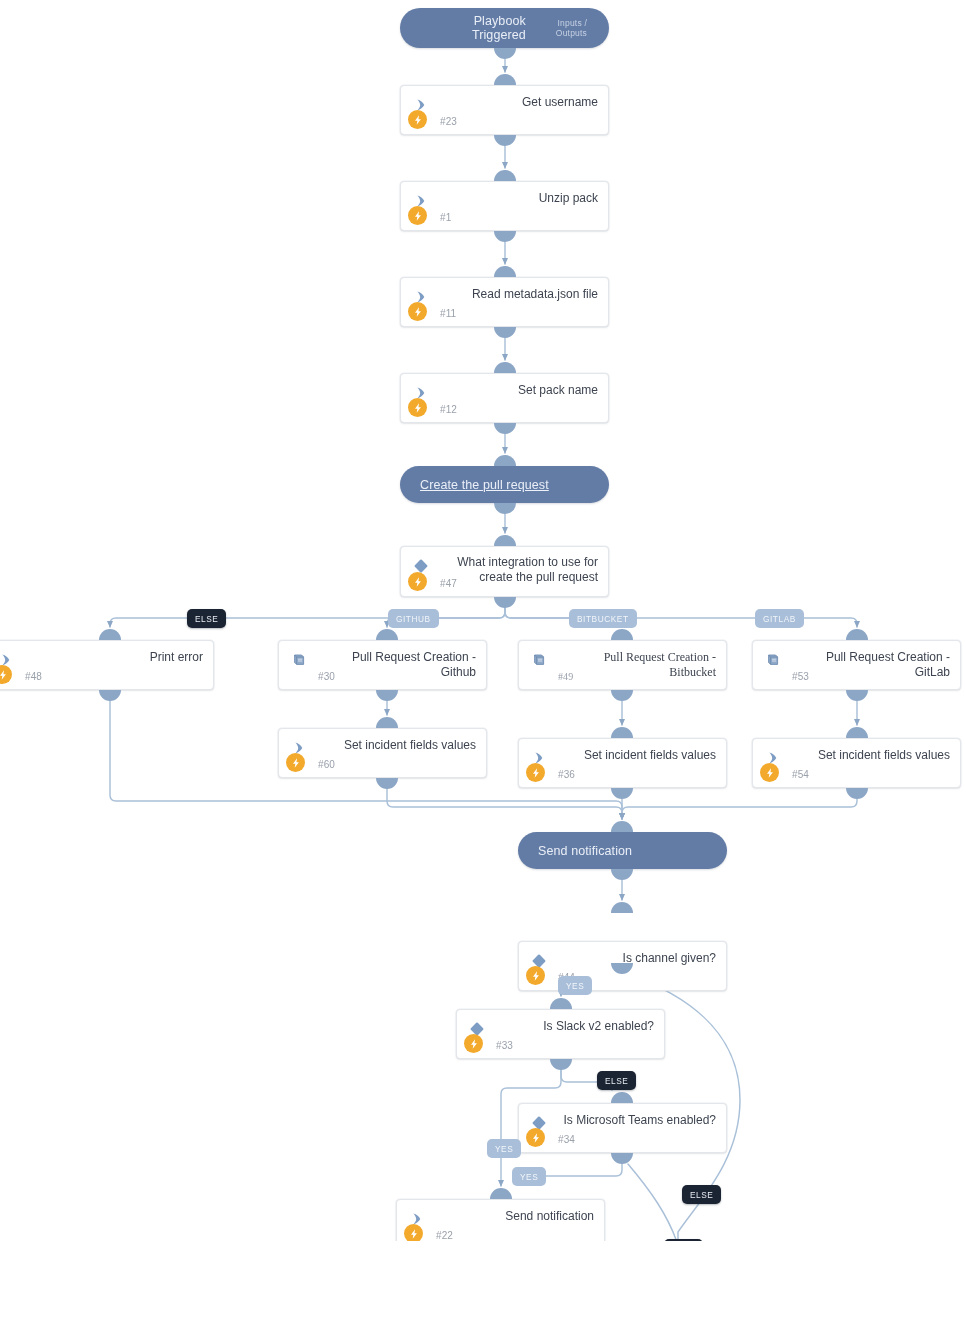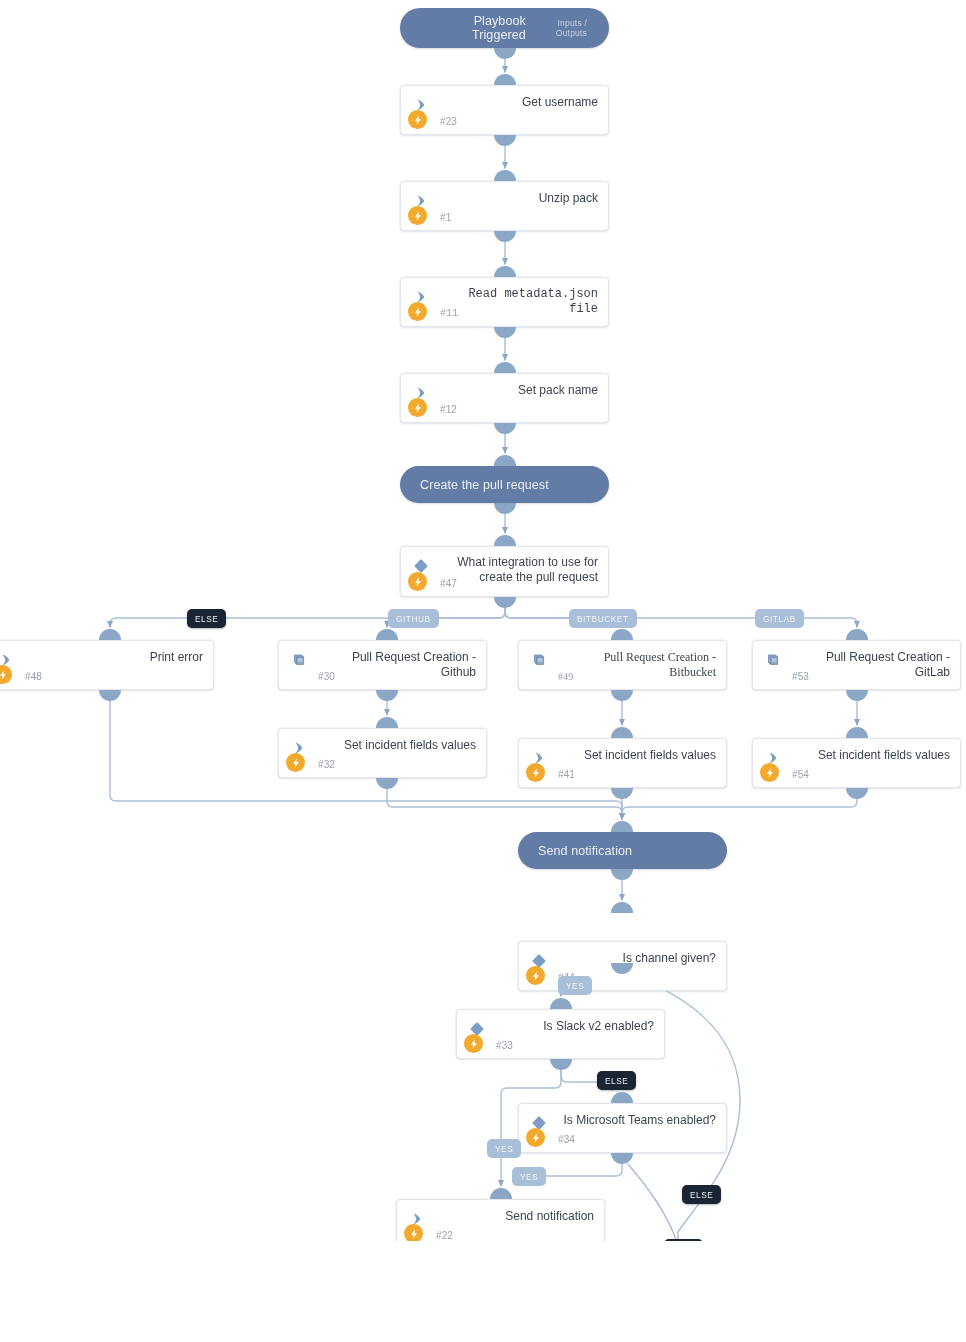--- a/index.html
+++ b/index.html
@@ -217,21 +217,21 @@
       <div class="port out" style="left: 490px; top: 1249px;"></div>
       <div class="port in" style="left: 667px; top: 1281px;"></div>
       <div class="port out" style="left: 667px; top: 1329px;"></div>
     </div>
 
   <div id="section-group">
       <div class="section-pill" style="left: 400px; top: 8px; width: 209px; height: 40px;">
         <span class="sp-title">Playbook Triggered</span>
         <span class="sp-sub">Inputs / Outputs</span>
       </div>
-      <div class="section-pill" style="left: 400px; top: 466px; width: 209px; height: 37px;">
+      <div class="section-pill" style="left: 400px; top: 466px; width: 209px; height: 37px; text-decoration: underline;">
         <span class="sp-title">Create the pull request</span>
       </div>
       <div class="section-pill" style="left: 518px; top: 832px; width: 209px; height: 37px;">
         <span class="sp-title">Send notification</span>
       </div>
       <div class="section-pill" style="left: 574px; top: 1292px; width: 209px; height: 37px;">
         <span class="sp-title">Done</span>
       </div>
     </div>
 
@@ -253,21 +253,21 @@
             <path d="M4.4 2.6 C7.4 3.4 9.9 5.4 11.3 8 C9.9 10.6 7.4 12.6 4.4 13.4 C6.0 11.7 7.0 9.9 7.2 8 C7.0 6.1 6.0 4.3 4.4 2.6 Z" fill="#7e9dc4"></path>
           </svg></span>
         <div class="c-title">Unzip pack</div>
         <div class="c-id">#1</div>
         <span class="c-bolt">
           <svg viewBox="0 0 16 16" width="12" height="12">
             <path d="M9.4 1.6 L4.0 8.9 L7.2 8.9 L6.2 14.4 L11.9 6.9 L8.6 6.9 Z" fill="#ffffff"></path>
           </svg>
         </span>
       </div>
-      <div class="card" style="left: 400px; top: 277px; width: 209px; height: 50px; font-family: Liberation Mono, monospace;">
+      <div class="card" style="left: 400px; top: 277px; width: 209px; height: 50px;">
         <span class="c-icon"><svg viewBox="0 0 16 16" width="16" height="16">
             <path d="M4.4 2.6 C7.4 3.4 9.9 5.4 11.3 8 C9.9 10.6 7.4 12.6 4.4 13.4 C6.0 11.7 7.0 9.9 7.2 8 C7.0 6.1 6.0 4.3 4.4 2.6 Z" fill="#7e9dc4"></path>
           </svg></span>
         <div class="c-title">Read metadata.json file</div>
         <div class="c-id">#11</div>
         <span class="c-bolt">
           <svg viewBox="0 0 16 16" width="12" height="12">
             <path d="M9.4 1.6 L4.0 8.9 L7.2 8.9 L6.2 14.4 L11.9 6.9 L8.6 6.9 Z" fill="#ffffff"></path>
           </svg>
         </span>
@@ -336,33 +336,33 @@
             <path d="M7.0 7.2 L11.2 7.2 M7.0 9.0 L11.2 9.0" stroke="#e8eef6" stroke-width="0.8"></path>
           </svg></span>
         <div class="c-title">Pull Request Creation - GitLab</div>
         <div class="c-id">#53</div>
       </div>
       <div class="card" style="left: 278px; top: 728px; width: 209px; height: 50px;">
         <span class="c-icon"><svg viewBox="0 0 16 16" width="16" height="16">
             <path d="M4.4 2.6 C7.4 3.4 9.9 5.4 11.3 8 C9.9 10.6 7.4 12.6 4.4 13.4 C6.0 11.7 7.0 9.9 7.2 8 C7.0 6.1 6.0 4.3 4.4 2.6 Z" fill="#7e9dc4"></path>
           </svg></span>
         <div class="c-title">Set incident fields values</div>
-        <div class="c-id">#32</div>
+        <div class="c-id">#60</div>
         <span class="c-bolt">
           <svg viewBox="0 0 16 16" width="12" height="12">
             <path d="M9.4 1.6 L4.0 8.9 L7.2 8.9 L6.2 14.4 L11.9 6.9 L8.6 6.9 Z" fill="#ffffff"></path>
           </svg>
         </span>
       </div>
       <div class="card" style="left: 518px; top: 738px; width: 209px; height: 50px;">
         <span class="c-icon"><svg viewBox="0 0 16 16" width="16" height="16">
             <path d="M4.4 2.6 C7.4 3.4 9.9 5.4 11.3 8 C9.9 10.6 7.4 12.6 4.4 13.4 C6.0 11.7 7.0 9.9 7.2 8 C7.0 6.1 6.0 4.3 4.4 2.6 Z" fill="#7e9dc4"></path>
           </svg></span>
         <div class="c-title">Set incident fields values</div>
-        <div class="c-id">#41</div>
+        <div class="c-id">#36</div>
         <span class="c-bolt">
           <svg viewBox="0 0 16 16" width="12" height="12">
             <path d="M9.4 1.6 L4.0 8.9 L7.2 8.9 L6.2 14.4 L11.9 6.9 L8.6 6.9 Z" fill="#ffffff"></path>
           </svg>
         </span>
       </div>
       <div class="card" style="left: 752px; top: 738px; width: 209px; height: 50px;">
         <span class="c-icon"><svg viewBox="0 0 16 16" width="16" height="16">
             <path d="M4.4 2.6 C7.4 3.4 9.9 5.4 11.3 8 C9.9 10.6 7.4 12.6 4.4 13.4 C6.0 11.7 7.0 9.9 7.2 8 C7.0 6.1 6.0 4.3 4.4 2.6 Z" fill="#7e9dc4"></path>
           </svg></span>

